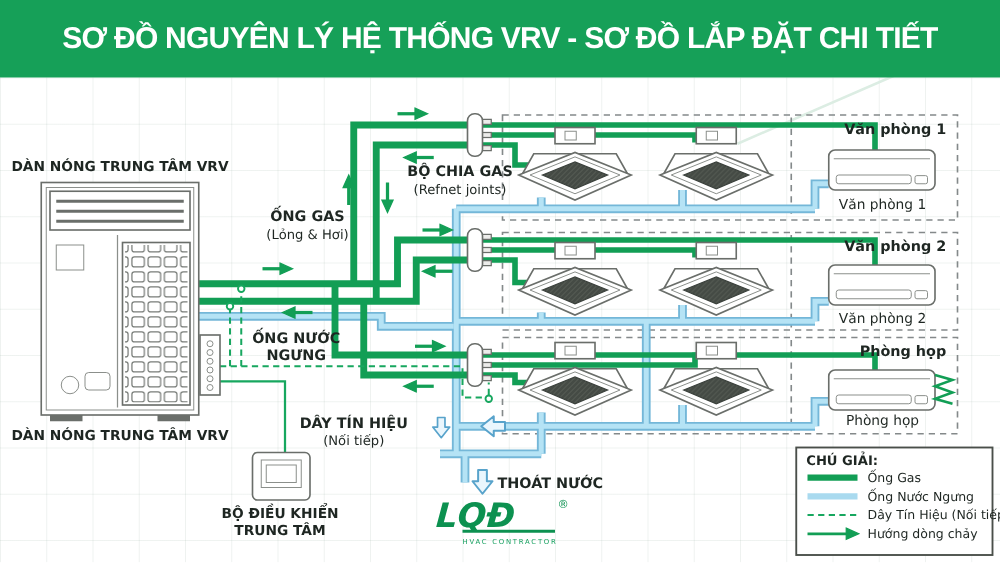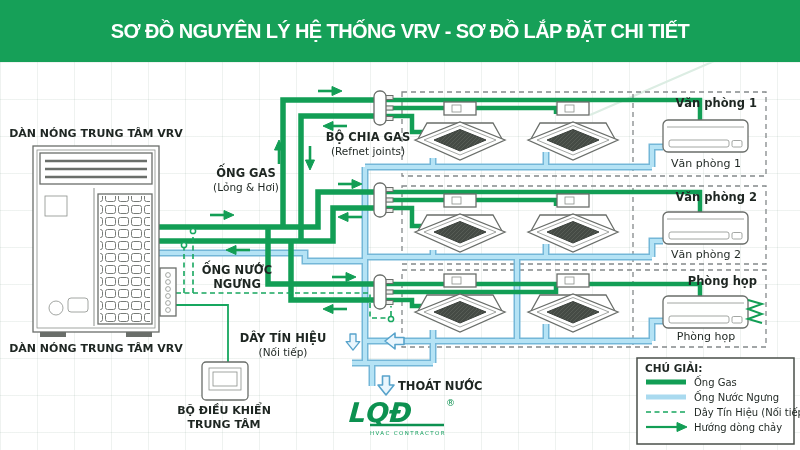--- a/index.html
+++ b/index.html
@@ -6,21 +6,21 @@
   .stage{position:relative;width:800px;height:450px;overflow:hidden;background:#fff;
          font-family:"DejaVu Sans",sans-serif;}
   .canvas{position:absolute;left:0;top:62px;width:800px;height:388px;
     background-image:
       linear-gradient(rgba(140,165,150,.14) 1px, transparent 1px),
       linear-gradient(90deg, rgba(140,165,150,.14) 1px, transparent 1px);
     background-size:37px 37px;}
   svg.diagram{position:absolute;left:0;top:0;width:800px;height:450px;}
   .appheader{position:absolute;left:0;top:0;width:800px;height:62px;background:#16A058;
     display:flex;align-items:center;justify-content:center;}
-  .appheader h1{margin:17px;color:#fff;font-size:20px;font-weight:800;letter-spacing:-.6px;
+  .appheader h1{margin:17px;color:#fff;font-size:24px;font-weight:800;letter-spacing:-.6px;
     font-family:"Liberation Sans","DejaVu Sans",sans-serif;white-space:nowrap;}
   
   .ln{fill:#fff;stroke:#6a6e6a;stroke-width:1.3;}
   .lnt{fill:none;stroke:#8b8f8b;stroke-width:.8;}
   .lns{fill:#ececea;stroke:#6a6e6a;stroke-width:1;}
   .gpipe{fill:none;stroke:#129E55;stroke-width:5.5;}
   .opipe{fill:none;stroke:#129E55;stroke-width:4.5;}
   .bcase{fill:none;stroke:#74b7d8;stroke-width:7;}
   .bfill{fill:none;stroke:#b5e3f5;stroke-width:4;}
   .sig{fill:none;stroke:#17A75F;stroke-width:1.6;stroke-dasharray:5 3.5;}

